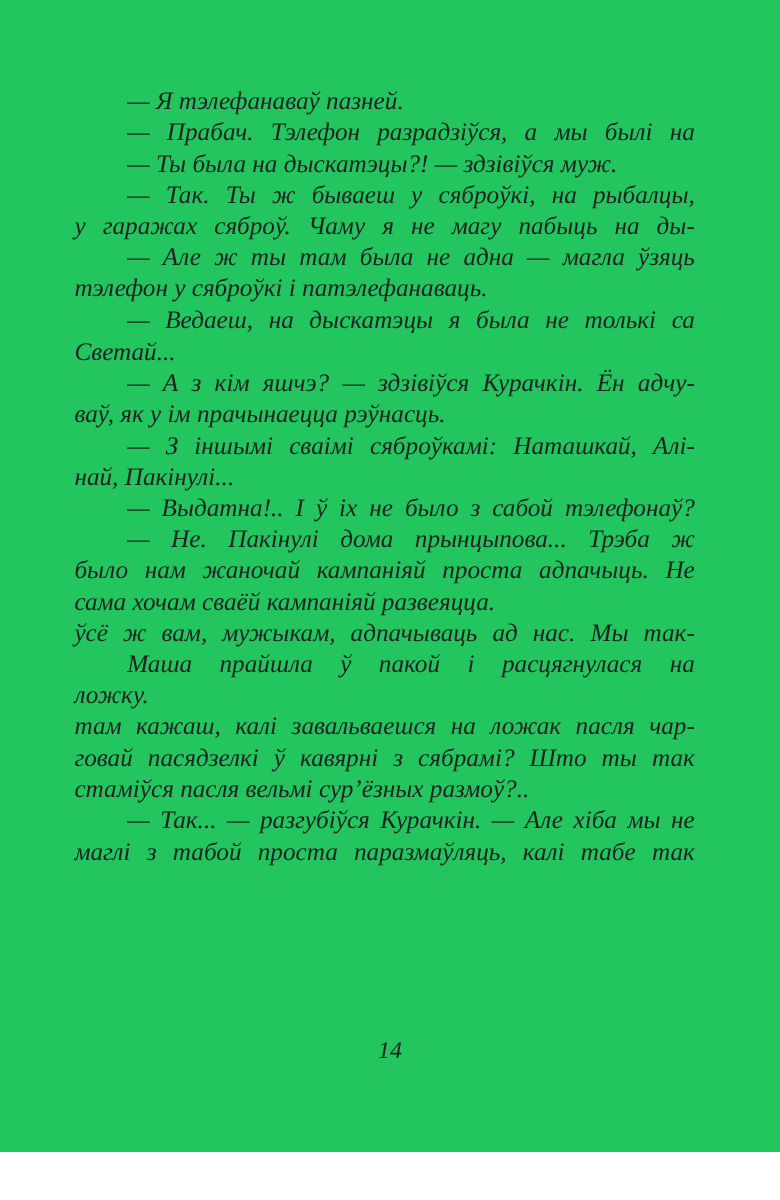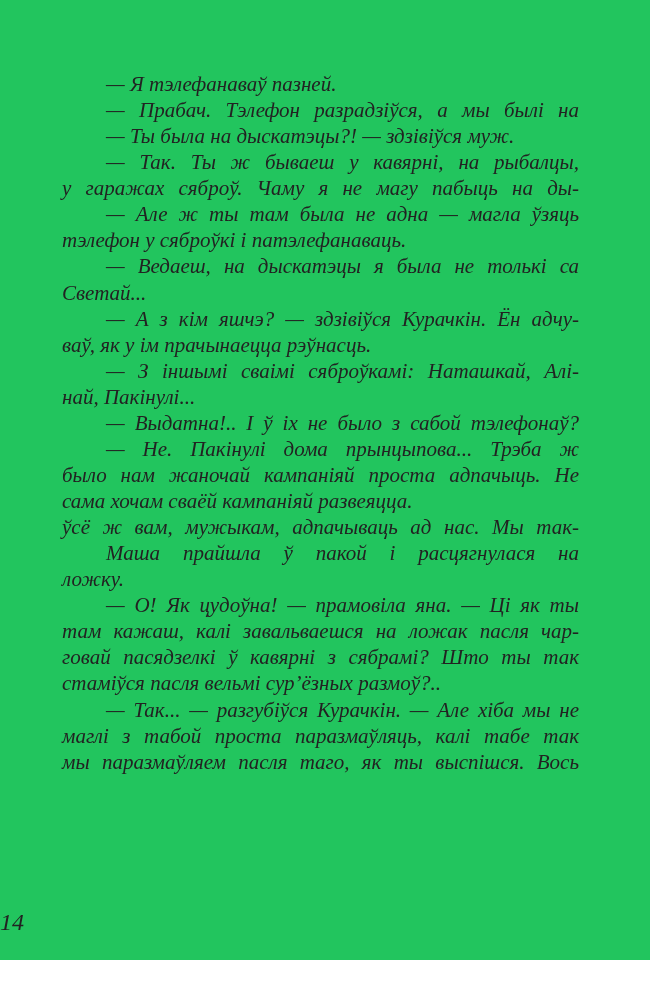--- a/index.html
+++ b/index.html
@@ -33,56 +33,55 @@
   }
   .line.first {
     text-indent: 44px;
   }
   .line.last {
     text-align-last: left;
   }
   .page-footer {
     position: absolute;
     left: 0;
-    top: 909px;
+    top: 863px;
     width: 650px;
-    font-size: 24px;
+    text-align: center;
+    font-size: 20px;
     line-height: 26px;
     color: #222222;
   }
 </style>
 </head>
 <body>
 
 <div class="page">
   <main class="text-block">
       <div class="line first last">— Я тэлефанаваў пазней.</div>
       <div class="line first">— Прабач. Тэлефон разрадзіўся, а мы былі на</div>
       <div class="line first last">— Ты была на дыскатэцы?! — здзівіўся муж.</div>
-      <div class="line first">— Так. Ты ж бываеш у кавярні, на рыбалцы,</div>
+      <div class="line first">— Так. Ты ж бываеш у сяброўкі, на рыбалцы,</div>
       <div class="line">у гаражах сяброў. Чаму я не магу пабыць на ды-</div>
       <div class="line first">— Але ж ты там была не адна — магла ўзяць</div>
       <div class="line last">тэлефон у сяброўкі і патэлефанаваць.</div>
       <div class="line first">— Ведаеш, на дыскатэцы я была не толькі са</div>
       <div class="line last">Светай...</div>
       <div class="line first">— А з кім яшчэ? — здзівіўся Курачкін. Ён адчу-</div>
       <div class="line last">ваў, як у ім прачынаецца рэўнасць.</div>
       <div class="line first">— З іншымі сваімі сяброўкамі: Наташкай, Алі-</div>
       <div class="line last">най, Пакінулі...</div>
       <div class="line first">— Выдатна!.. І ў іх не было з сабой тэлефонаў?</div>
       <div class="line first">— Не. Пакінулі дома прынцыпова... Трэба ж</div>
       <div class="line">было нам жаночай кампаніяй проста адпачыць. Не</div>
       <div class="line last">сама хочам сваёй кампаніяй развеяцца.</div>
       <div class="line">ўсё ж вам, мужыкам, адпачываць ад нас. Мы так-</div>
       <div class="line first">Маша прайшла ў пакой і расцягнулася на</div>
       <div class="line last">ложку.</div>
-      <div class="line first">— О! Як цудоўна! — прамовіла яна. — Ці як ты</div>
       <div class="line">там кажаш, калі завальваешся на ложак пасля чар-</div>
       <div class="line">говай пасядзелкі ў кавярні з сябрамі? Што ты так</div>
       <div class="line last">стаміўся пасля вельмі сур’ёзных размоў?..</div>
       <div class="line first">— Так... — разгубіўся Курачкін. — Але хіба мы не</div>
       <div class="line">маглі з табой проста паразмаўляць, калі табе так</div>
-      <div class="line">мы паразмаўляем пасля таго, як ты выспішся. Вось</div>
     </main>
   <footer class="page-footer">
     <span>14</span>
   </footer>
 </div>
 
 </body></html>

